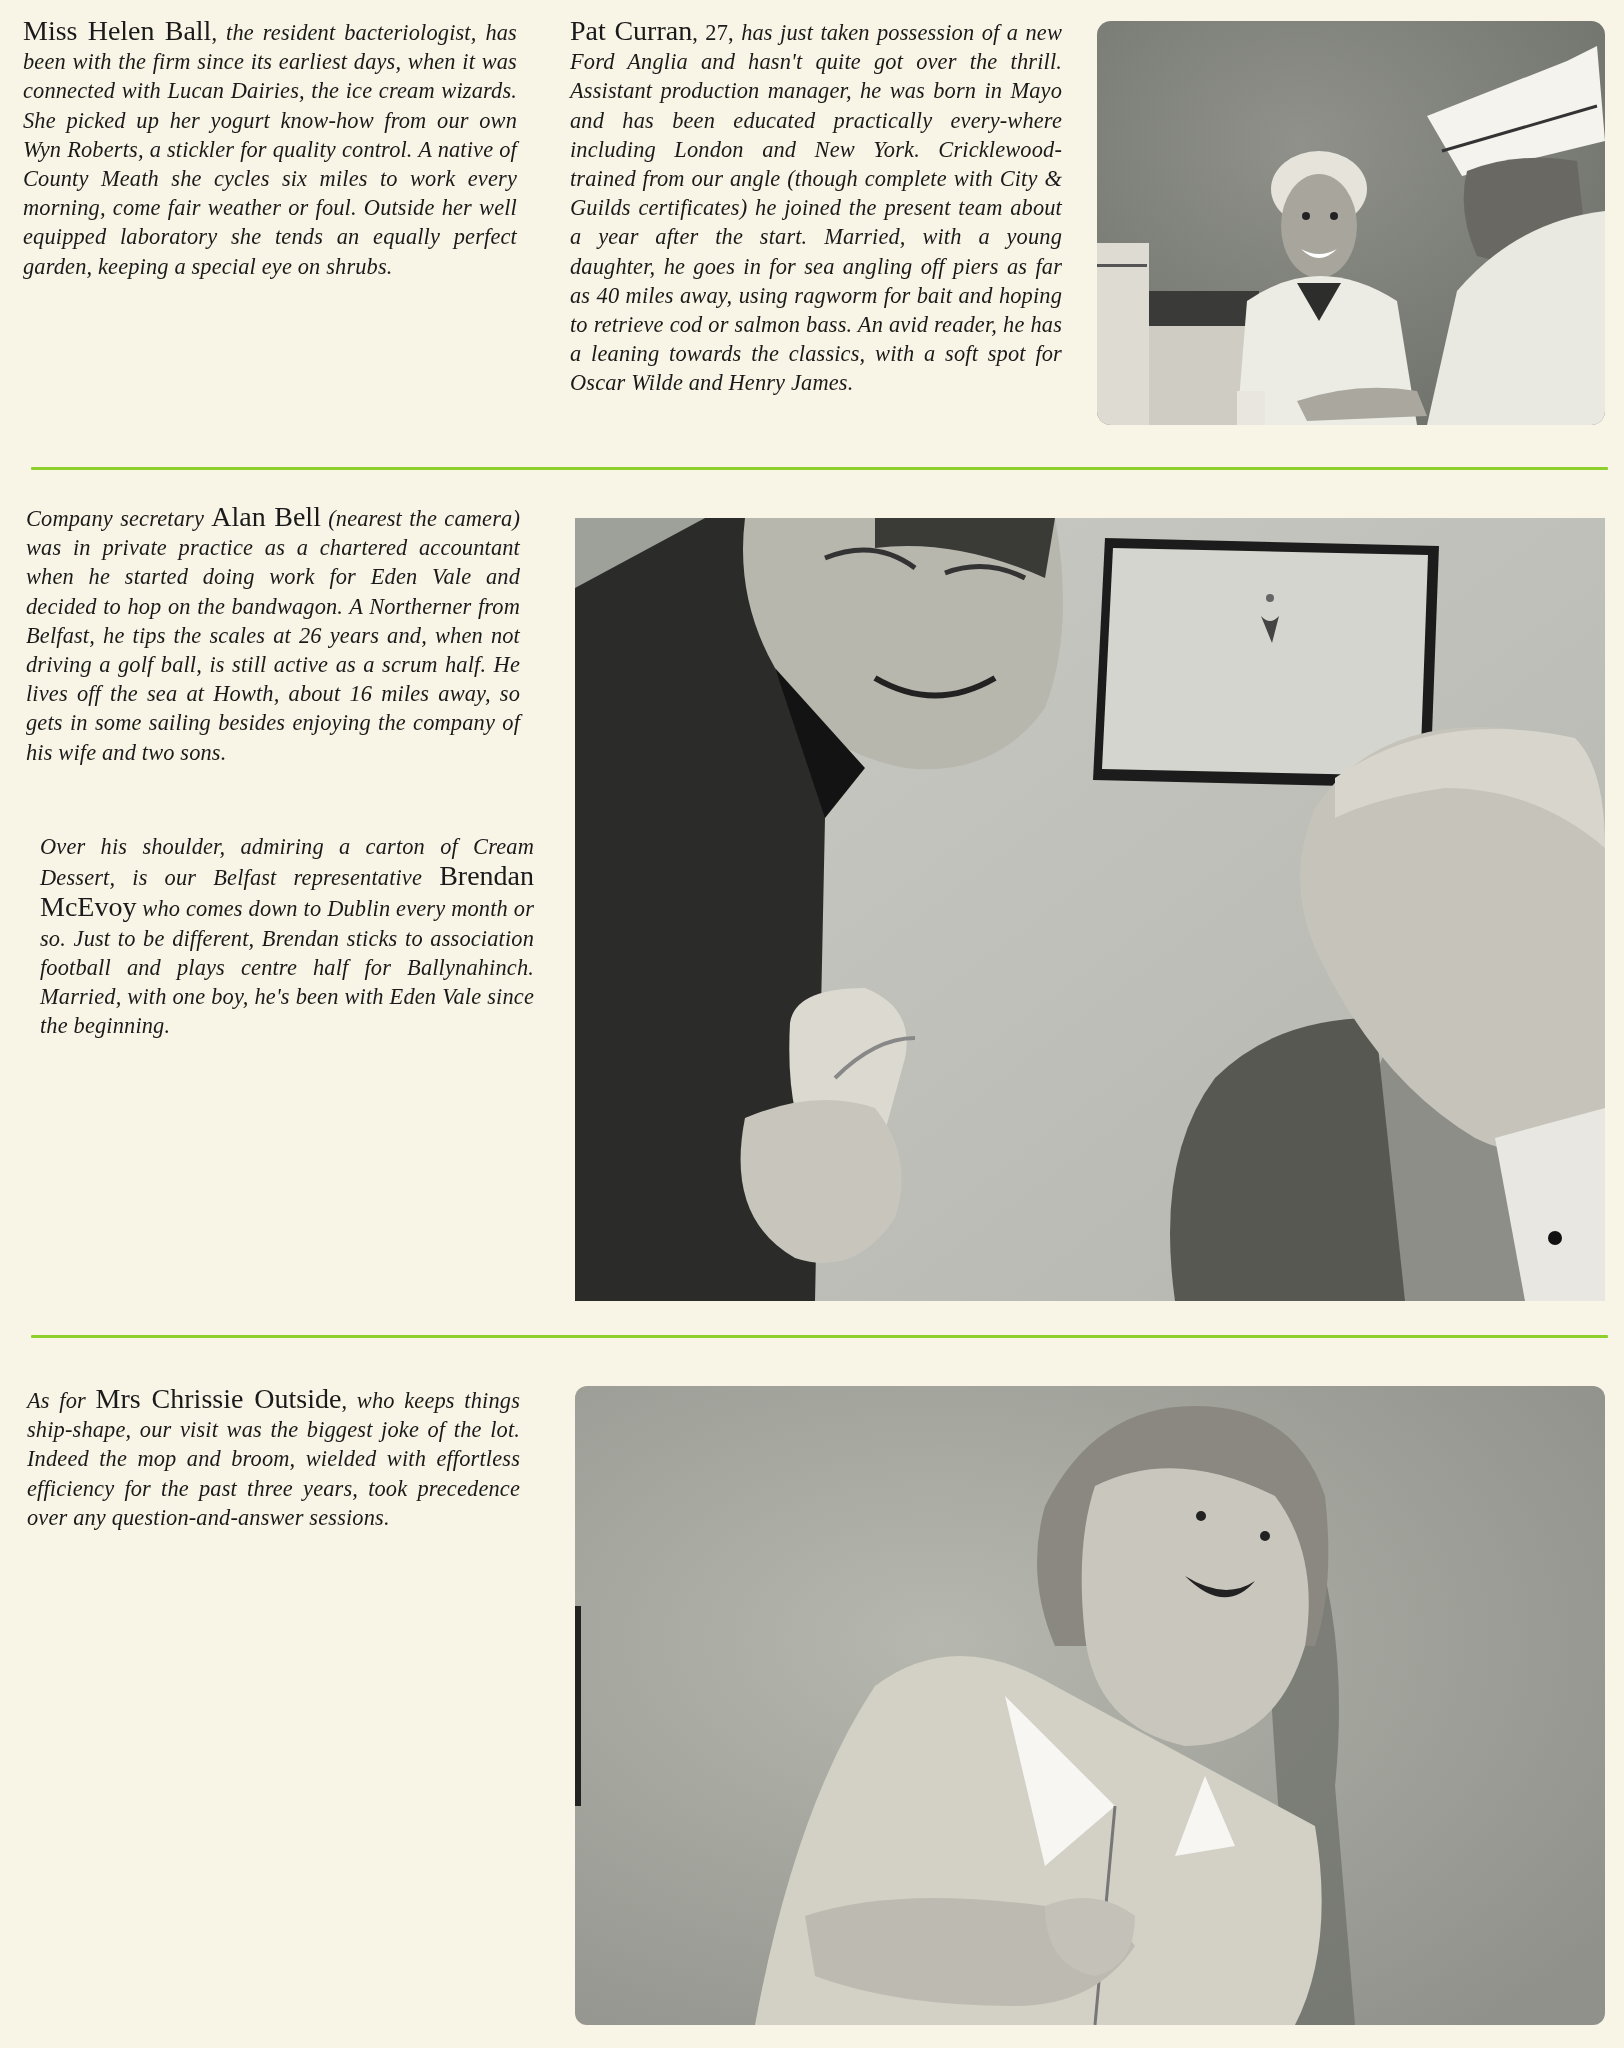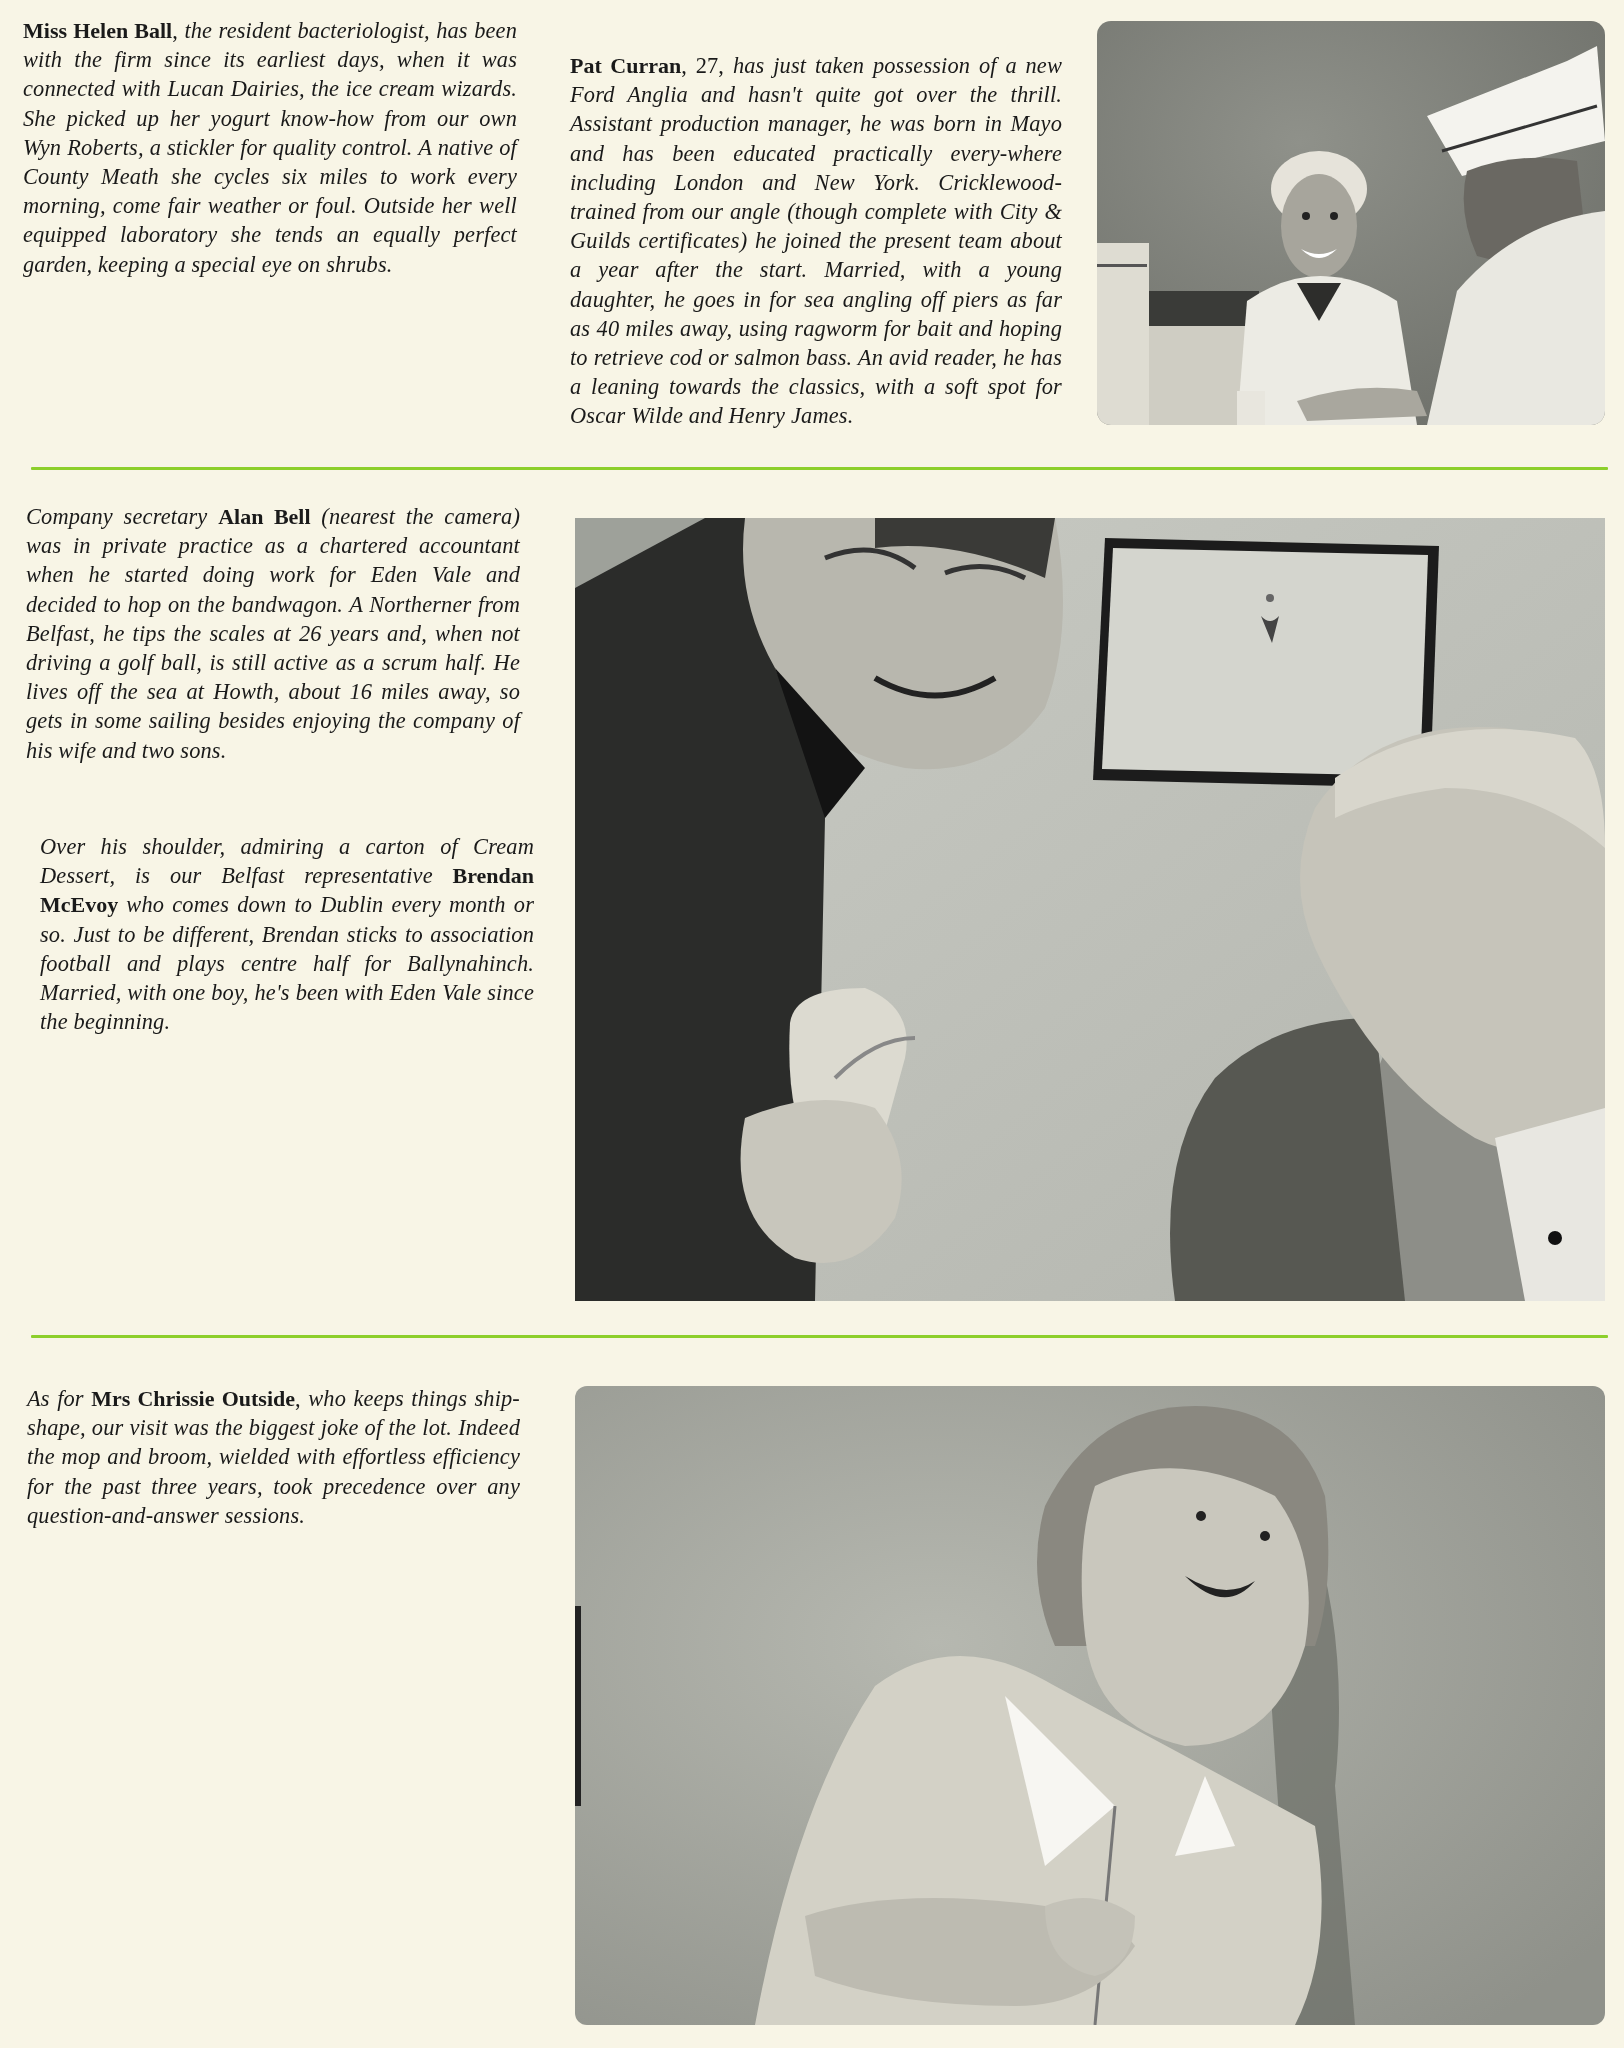--- a/index.html
+++ b/index.html
@@ -10,38 +10,38 @@
     color: #1a1a1a;
   }
   .para {
     position: absolute;
     font-size: 22.4px;
     line-height: 29.2px;
     text-align: justify;
     font-style: italic;
     letter-spacing: 0.15px;
   }
-  .para b { font-style: normal; font-weight: bold; font-size: 22px; letter-spacing: 0; }
+  .para b { font-style: normal; font-weight: normal; font-size: 28px; letter-spacing: 0; }
   .para .rom { font-style: normal; }
   .rule {
     position: absolute; height: 3px; background: #8dcf2b; border-radius: 1px;
   }
   .photo {
     position: absolute; overflow: hidden;
   }
   .photo svg { display: block; width: 100%; height: 100%; }
 </style>
 </head>
 <body>
 
 <div class="para" style="left:23px; top:16px; width:494px;">
   <b>Miss Helen Ball</b><span class="rom">,</span><span> the resident bacteriologist, has been with the firm since its earliest days, when it was connected with Lucan Dairies, the ice cream wizards. She picked up her yogurt know-how from our own Wyn Roberts, a stickler for quality control. A native of County Meath she cycles six miles to work every morning, come fair weather or foul. Outside her well equipped laboratory she tends an equally perfect garden, keeping a special eye on shrubs.</span>
 </div>
 
-<div class="para" style="left:570px; top:16px; width:492px;margin-top:35px;">
+<div class="para" style="left:570px; top:16px; width:492px;">
   <b>Pat Curran</b><span class="rom">, 27,</span><span> has just taken possession of a new Ford Anglia and hasn't quite got over the thrill. Assistant production manager, he was born in Mayo and has been educated practically every-where including London and New York. Cricklewood-trained from our angle (though complete with City &amp; Guilds certificates) he joined the present team about a year after the start. Married, with a young daughter, he goes in for sea angling off piers as far as 40 miles away, using ragworm for bait and hoping to retrieve cod or salmon bass. An avid reader, he has a leaning towards the classics, with a soft spot for Oscar Wilde and Henry James.</span>
 </div>
 
 <div class="photo" style="left:1097px; top:21px; width:508px; height:404px; border-radius:14px;">
   <svg viewBox="0 0 508 404" preserveAspectRatio="none">
     <defs>
       <radialGradient id="g1bg" cx="40%" cy="30%" r="80%">
         <stop offset="0" stop-color="#8f918a"></stop>
         <stop offset="1" stop-color="#6e706a"></stop>
       </radialGradient>

